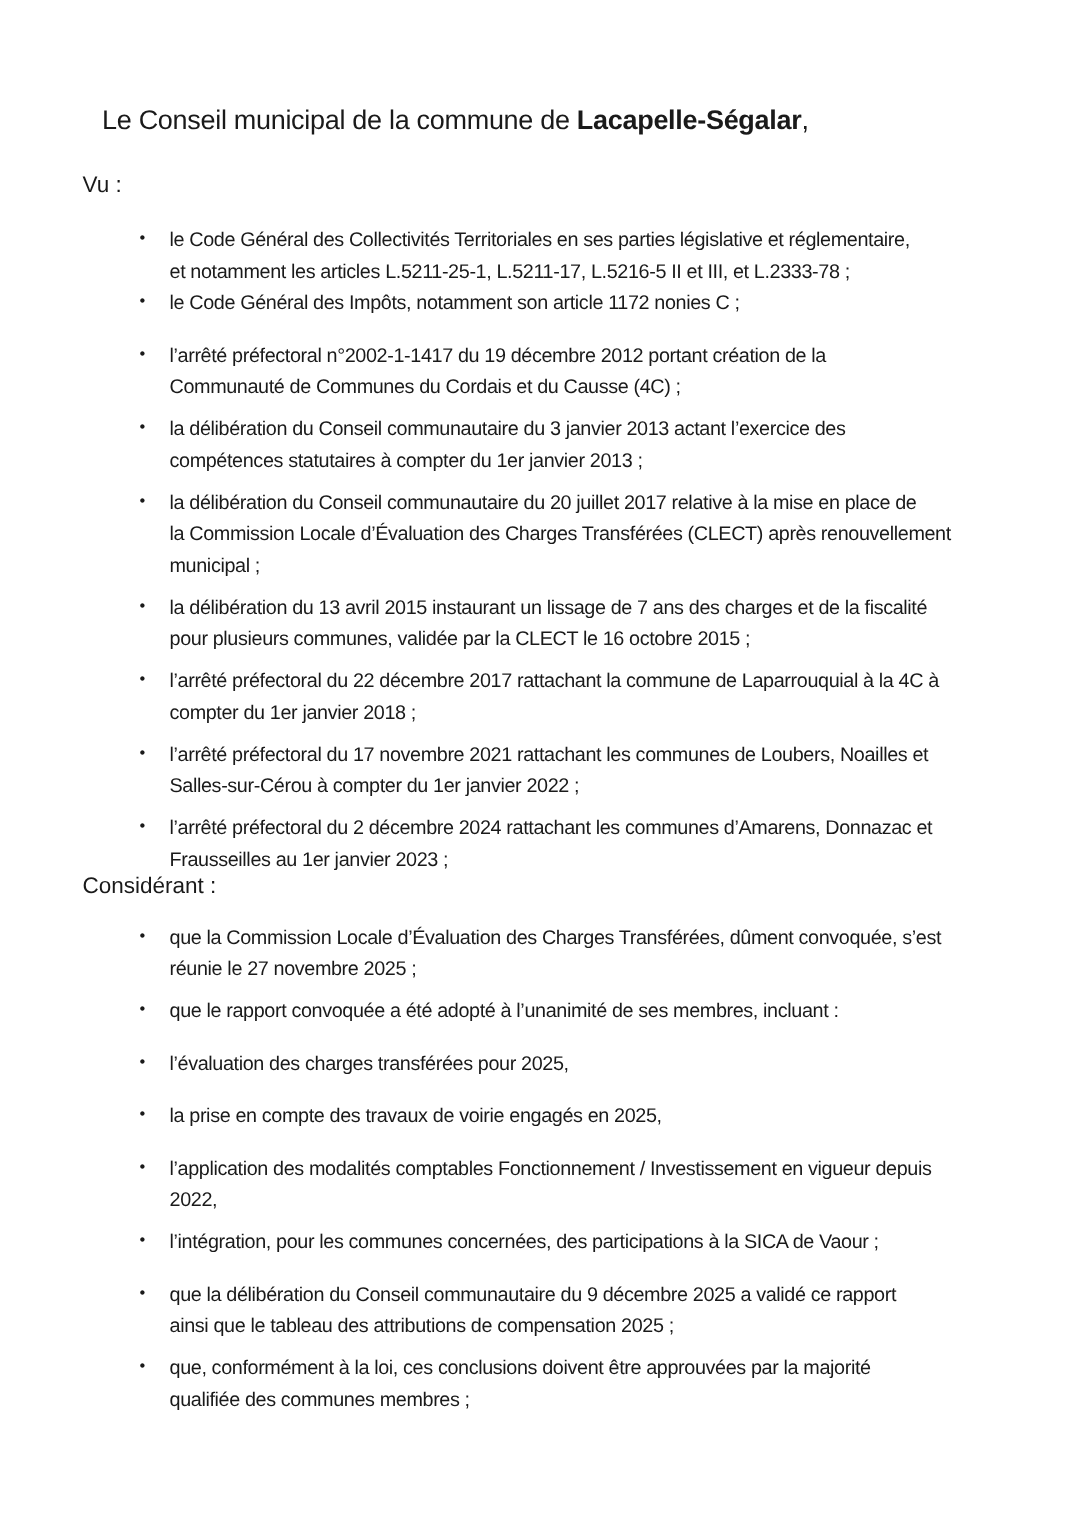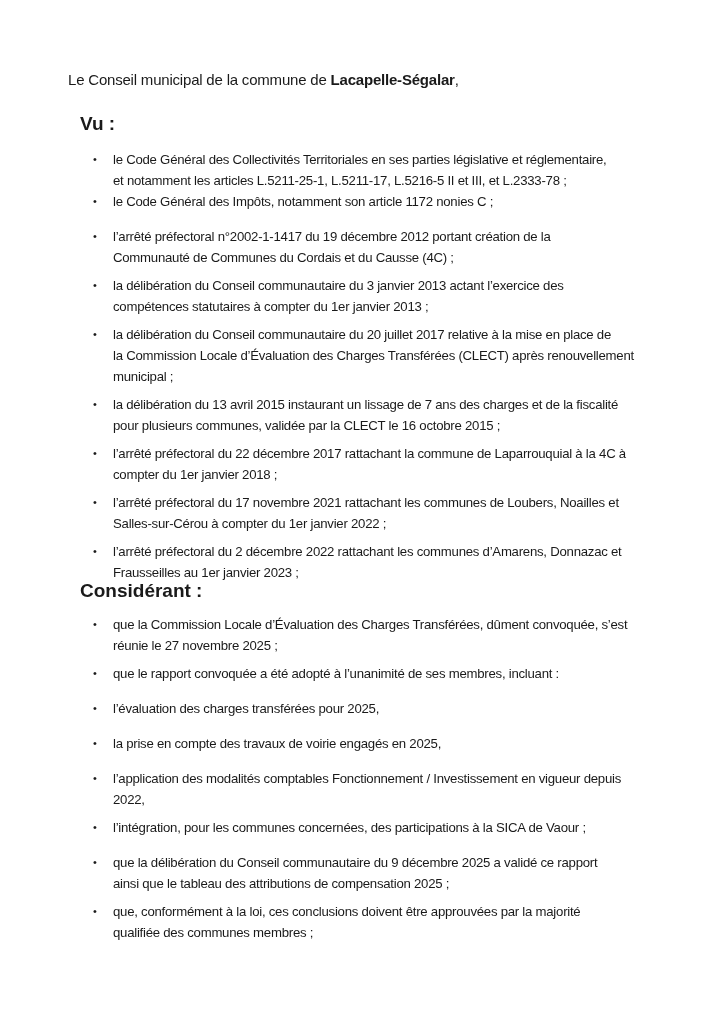--- a/index.html
+++ b/index.html
@@ -3,26 +3,26 @@
 <meta charset="utf-8">
 <style>
   html, body { margin: 0; padding: 0; background: #ffffff; }
   body {
     width: 725px; height: 1024px; overflow: hidden; position: relative;
     font-family: "Liberation Sans", sans-serif; color: #1a1a1a;
   }
   .page { position: absolute; left: 0; top: 0; width: 725px; height: 1024px; }
   .intro {
     position: absolute; left: 68px; top: 71px;
-    font-size: 15px; letter-spacing: -0.2px; line-height: 18px;
+    font-size: 18px; letter-spacing: -0.2px; line-height: 18px;
   }
   .intro b { font-weight: bold; }
   .heading {
-    position: absolute; left: 80px;
-    font-size: 19px; font-weight: bold; line-height: 20px;
+    position: absolute; left: 55px;
+    font-size: 15px; font-weight: normal; line-height: 20px;
   }
   .list { position: absolute; left: 93px; width: 570px; margin: 0; padding: 0; list-style: none; }
   .item {
     position: relative; padding-left: 20px;
     font-size: 13.2px; letter-spacing: -0.25px; line-height: 21px;
   }
   .bullet {
     position: absolute; left: 0; top: 0; font-size: 11px; line-height: 21px;
   }
 </style>
@@ -71,21 +71,21 @@
           <div style="white-space: nowrap;">l’arrêté préfectoral du 22 décembre 2017 rattachant la commune de Laparrouquial à la 4C à</div>
           <div style="white-space: nowrap;">compter du 1er janvier 2018 ;</div>
         </li>
         <li class="item" style="position: absolute; top: 343px; left: 0px; width: 570px;">
           <span class="bullet">•</span>
           <div style="white-space: nowrap;">l’arrêté préfectoral du 17 novembre 2021 rattachant les communes de Loubers, Noailles et</div>
           <div style="white-space: nowrap;">Salles-sur-Cérou à compter du 1er janvier 2022 ;</div>
         </li>
         <li class="item" style="position: absolute; top: 392px; left: 0px; width: 570px;">
           <span class="bullet">•</span>
-          <div style="white-space: nowrap;">l’arrêté préfectoral du 2 décembre 2022 rattachant les communes d’Amarens, Donnazac et</div>
+          <div style="white-space: nowrap;">l’arrêté préfectoral du 2 décembre 2024 rattachant les communes d’Amarens, Donnazac et</div>
           <div style="white-space: nowrap;">Frausseilles au 1er janvier 2023 ;</div>
         </li>
       </ul>
       <div class="heading" style="top: 581px;">Considérant :</div>
       <ul class="list" style="top: 614px;">
         <li class="item" style="position: absolute; top: 0px; left: 0px; width: 570px;">
           <span class="bullet">•</span>
           <div style="white-space: nowrap;">que la Commission Locale d’Évaluation des Charges Transférées, dûment convoquée, s’est</div>
           <div style="white-space: nowrap;">réunie le 27 novembre 2025 ;</div>
         </li>

